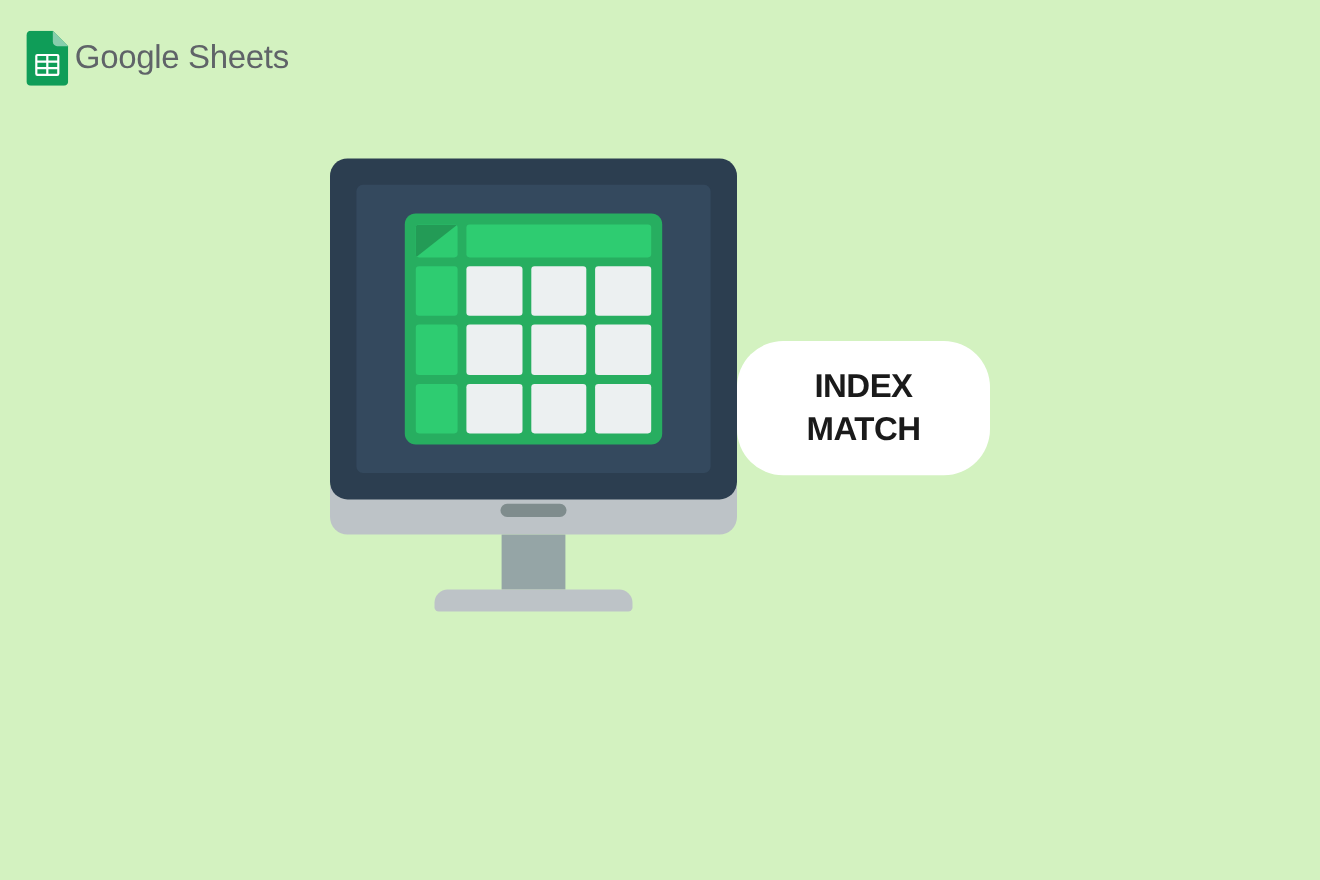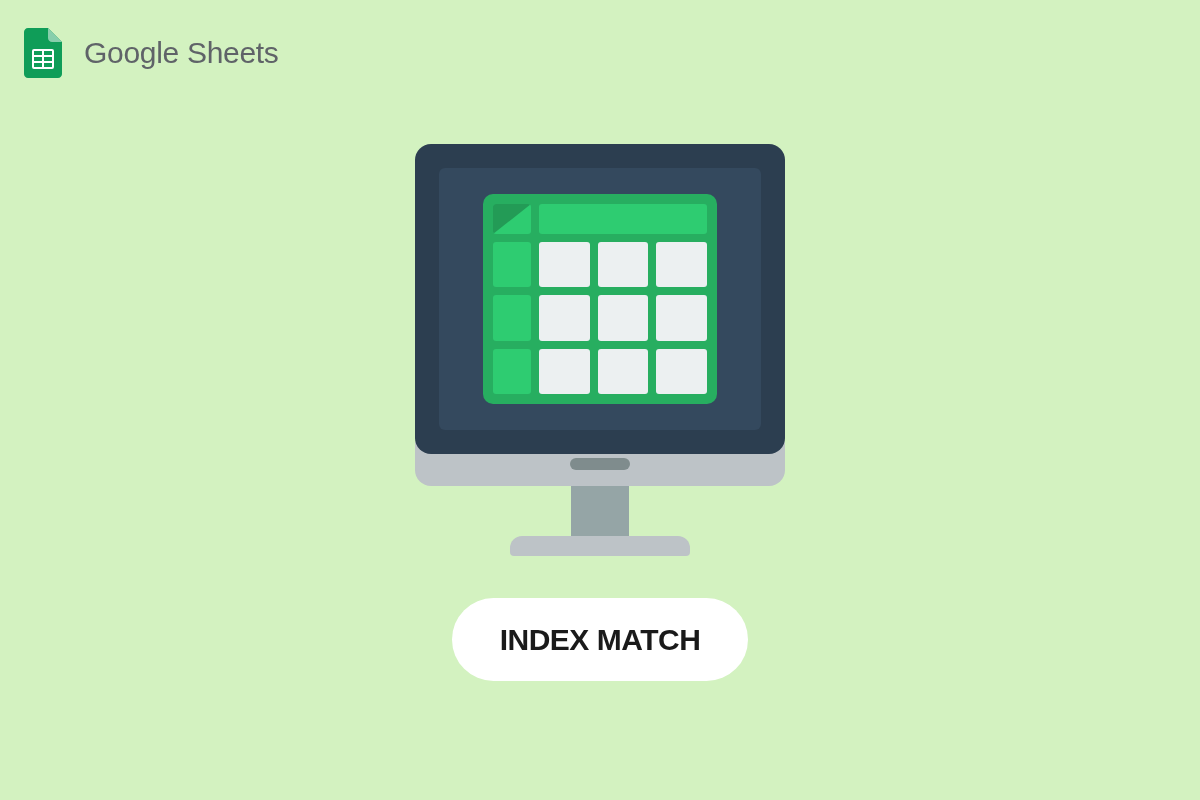--- a/index.html
+++ b/index.html
@@ -14,21 +14,21 @@
       font-family: -apple-system, BlinkMacSystemFont, 'Segoe UI', Arial, sans-serif;
       position: relative;
       overflow: hidden;
     }
     .logo-area {
       position: absolute;
       top: 28px;
       left: 24px;
       display: flex;
       align-items: center;
-      gap: 22px;
+      gap: 6px;
     }
     .sheets-icon {
       width: 38px;
       height: 50px;
       position: relative;
     }
     .sheets-icon svg {
       width: 100%;
       height: 100%;
     }
@@ -37,21 +37,21 @@
       color: #5f6368;
       font-weight: 400;
       letter-spacing: -0.3px;
     }
     .center-content {
       position: absolute;
       top: 144px;
       left: 50%;
       transform: translateX(-50%);
       display: flex;
-      flex-direction: column;
+      flex-direction: row;
       align-items: center;
     }
     .monitor {
       width: 370px;
       position: relative;
     }
     .monitor-bezel {
       width: 370px;
       height: 310px;
       background: #2c3e50;

